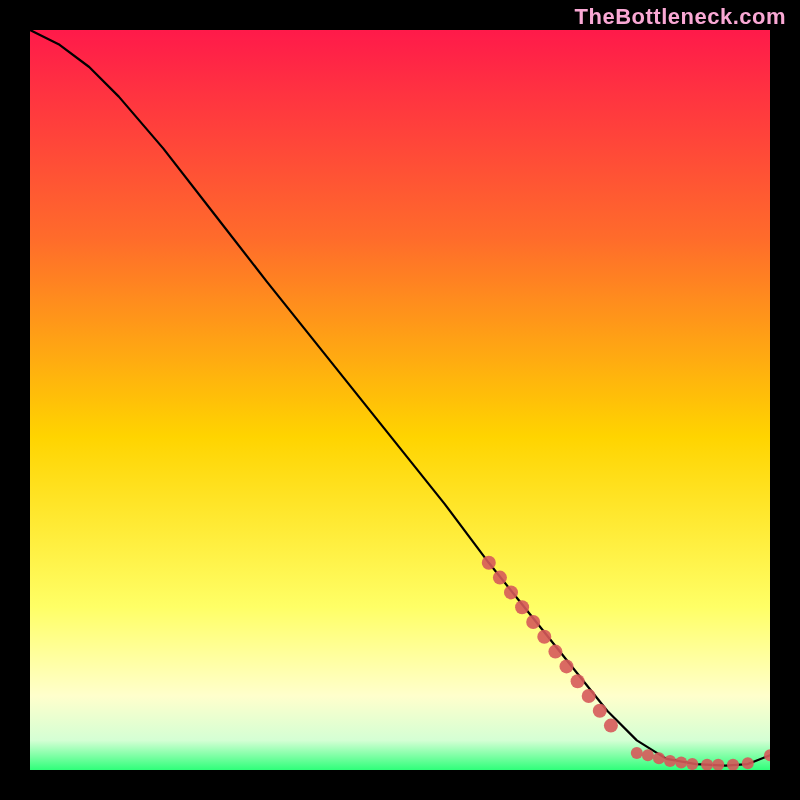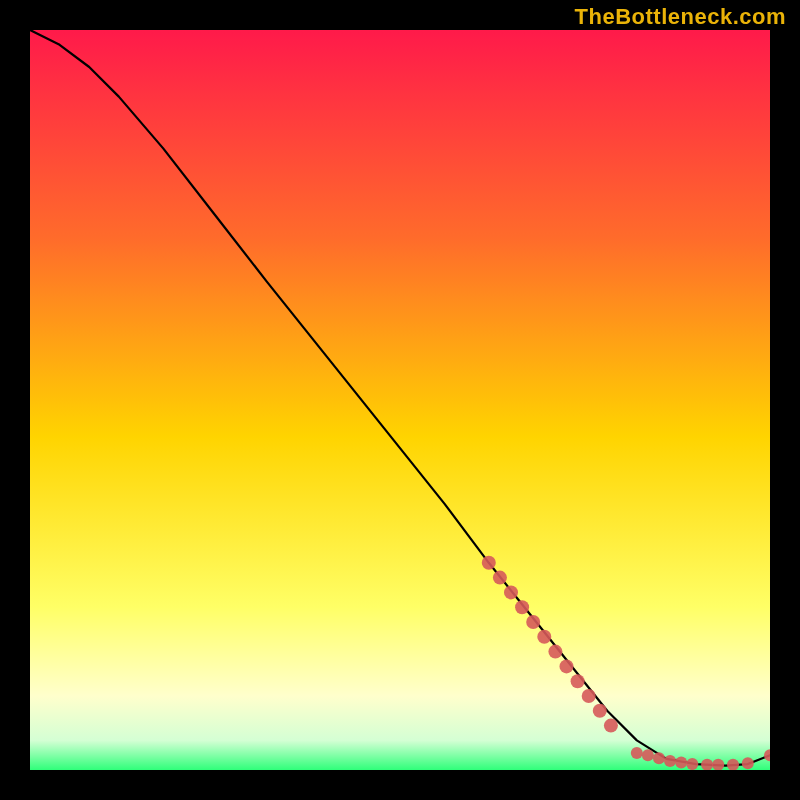--- a/index.html
+++ b/index.html
@@ -14,21 +14,21 @@
   .frame {
     position: relative;
     width: 800px;
     height: 800px;
     background: #000;
   }
   .watermark {
     position: absolute;
     top: 4px;
     right: 14px;
-    color: #eab308;
+    color: #f9a8d4;
     font-size: 22px;
     font-weight: 600;
     letter-spacing: 0.5px;
     user-select: none;
   }
   .plot {
     position: absolute;
     left: 30px;
     top: 30px;
     width: 740px;

